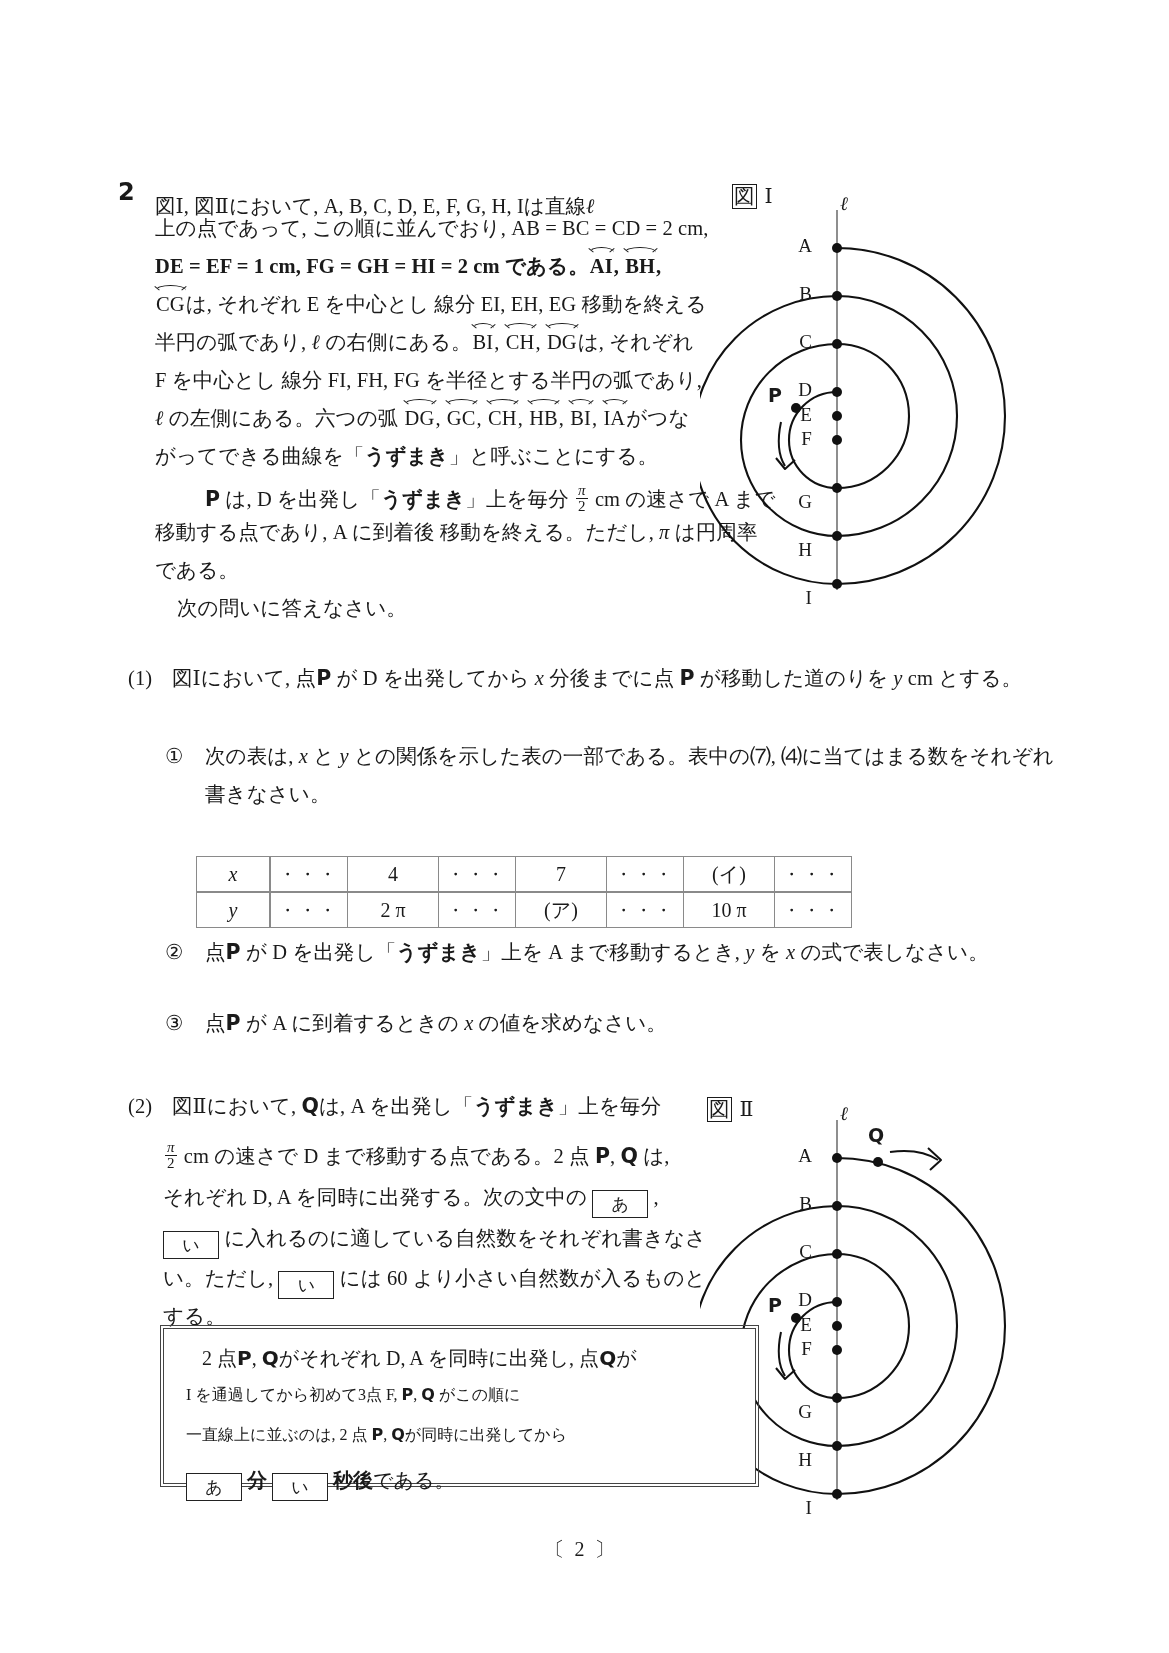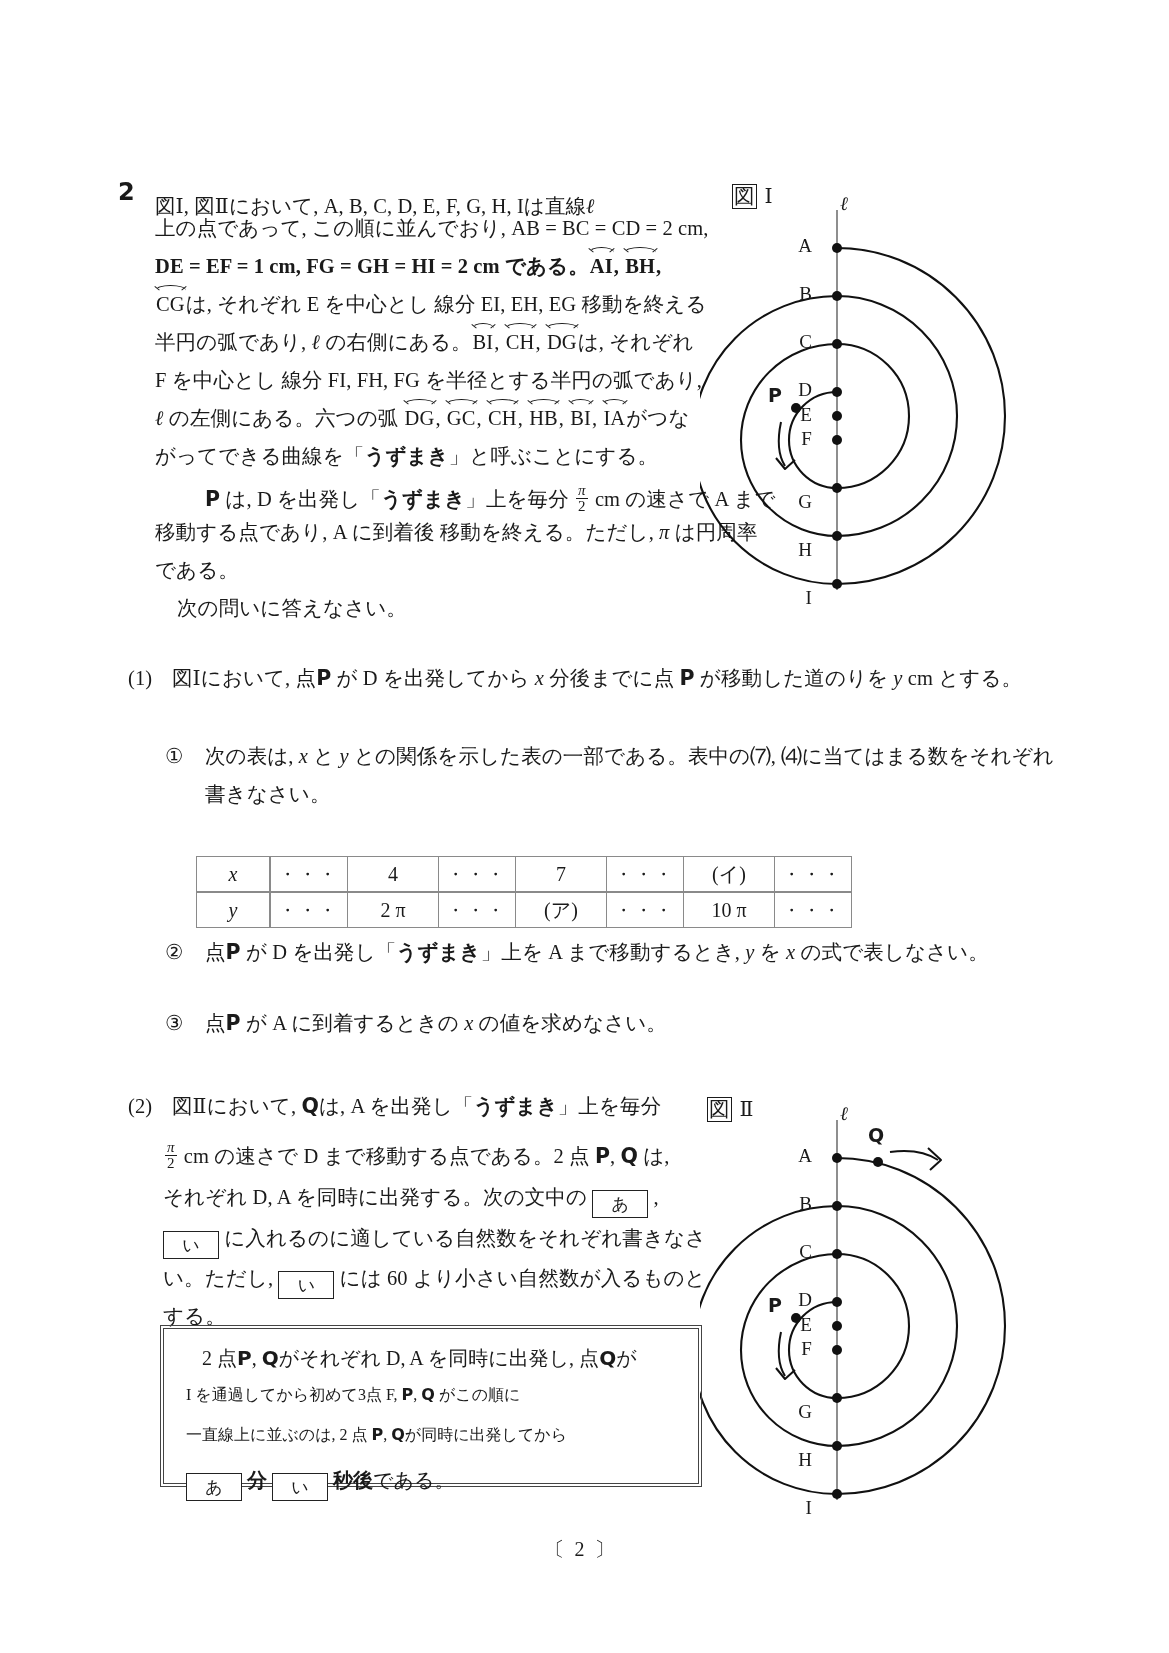--- a/index.html
+++ b/index.html
@@ -325,21 +325,21 @@
       <div class="ln" style="left: 812px; top: 1315px; font-size: 19px; transform: translateX(-100%);">E</div>
       <div class="ln" style="left: 812px; top: 1339px; font-size: 19px; transform: translateX(-100%);">F</div>
       <div class="ln" style="left: 812px; top: 1402px; font-size: 19px; transform: translateX(-100%);">G</div>
       <div class="ln" style="left: 812px; top: 1450px; font-size: 19px; transform: translateX(-100%);">H</div>
       <div class="ln" style="left: 812px; top: 1498px; font-size: 19px; transform: translateX(-100%);">I</div>
       <div class="ln serif-it" style="left: 840px; top: 1104px; font-size: 19px;">ℓ</div>
       <div class="ln gothic" style="left: 768px; top: 1296px; font-size: 19px;">P</div>
       <div class="ln gothic" style="left: 868px; top: 1126px; font-size: 19px;">Q</div>
     </div>
 
-  <div class="stmt-box" style="left:163px; top:1328px; width:536px; height:156px;">
+  <div class="stmt-box" style="left:163px; top:1328px; width:593px; height:156px;">
     <div id="stmt-lines">
         <div class="stmt-line" style="left: 38px; top: 16px; font-size: 20px;"><span>2 点</span><span class="gothic">P</span><span>,  </span><span class="gothic">Q</span><span>がそれぞれ D, A を同時に出発し, 点</span><span class="gothic">Q</span><span>が</span></div>
         <div class="stmt-line" style="left: 22px; top: 56px; font-size: 16px;"><span>I を通過してから初めて3点 F, </span><span class="gothic">P</span><span>,  </span><span class="gothic">Q</span><span> がこの順に</span></div>
         <div class="stmt-line" style="left: 22px; top: 96px; font-size: 16px;"><span>一直線上に並ぶのは, 2 点 </span><span class="gothic">P</span><span>, </span><span class="gothic">Q</span><span>が同時に出発してから</span></div>
         <div class="stmt-line" style="left: 22px; top: 138px; font-size: 20px;"><span class="blank">あ</span><span> </span><span class="gothic">分</span><span> </span><span class="blank">い</span><span> </span><span class="gothic">秒後</span><span>である。</span></div>
       </div>
   </div>
 
   <div class="footer" style="top:1536px;">
     <span>〔</span><span>2</span><span>〕</span>

